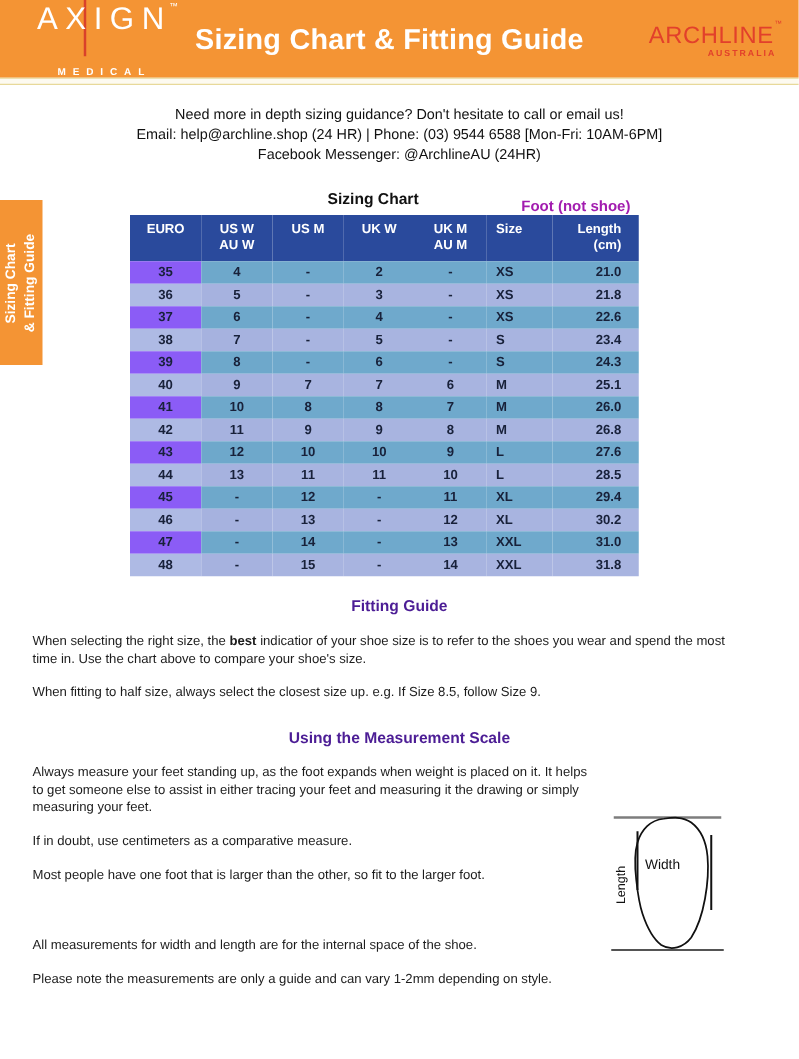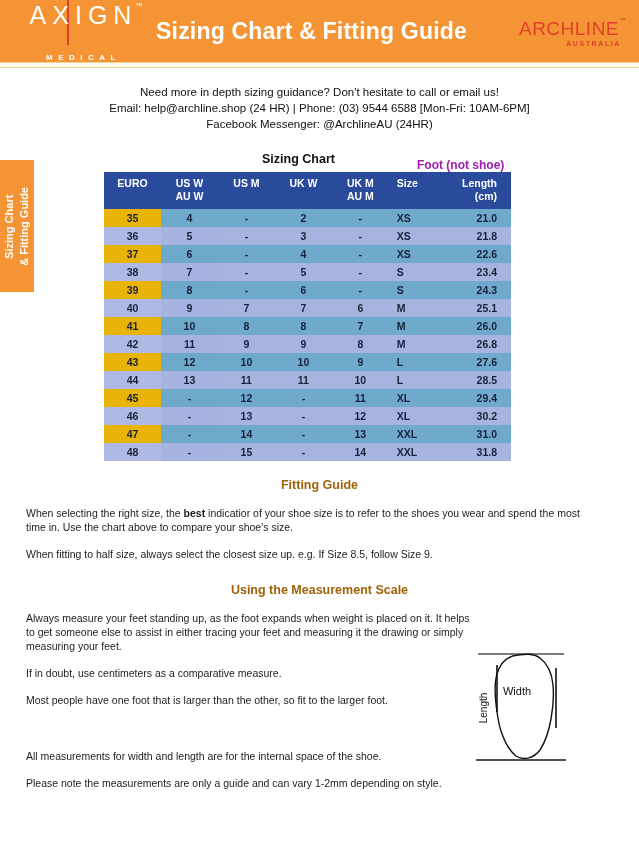--- a/index.html
+++ b/index.html
@@ -220,37 +220,37 @@
   table.sizing tbody td.col-size {
     text-align: left;
     padding-left: 8px;
   }
   table.sizing tbody td.col-len {
     text-align: right;
     padding-right: 14px;
   }
   tbody tr.row-odd td { background: #6fa9cc; }
   tbody tr.row-even td { background: #a8b4e0; }
-  tbody tr.row-odd td.c0 { background: #eab308; }
+  tbody tr.row-odd td.c0 { background: #8b5cf6; }
   tbody tr.row-even td.c0 { background: #aebae4; }
   tbody tr.row-odd td.c1 { background: #6ea8cb; }
   tbody tr.row-even td.c1 { background: #a6b2df; }
 
   
   .content {
     position: absolute;
     left: 0;
     top: 478px;
     width: 639px;
   }
   .section-head {
     text-align: center;
     font-size: 12.5px;
     font-weight: 700;
-    color: #a16207;
+    color: #4c1d95;
     margin: 0 0 14px 0;
   }
   .para {
     font-size: 10.5px;
     line-height: 14px;
     color: #1c1c1c;
     margin: 0 0 13px 0;
     padding: 0 26px 0 26px;
     max-width: 610px;
     box-sizing: border-box;
@@ -260,21 +260,21 @@
   }
   .para b { font-weight: 700; }
 
   .measure-head {
     margin-top: 22px;
   }
 
   
   .foot-diagram {
     position: absolute;
-    left: 474px;
+    left: 487px;
     top: 640px;
     width: 145px;
     height: 125px;
   }
   .foot-diagram svg { display: block; }
 </style>
 </head>
 <body>
 
 <div class="header-bar">

